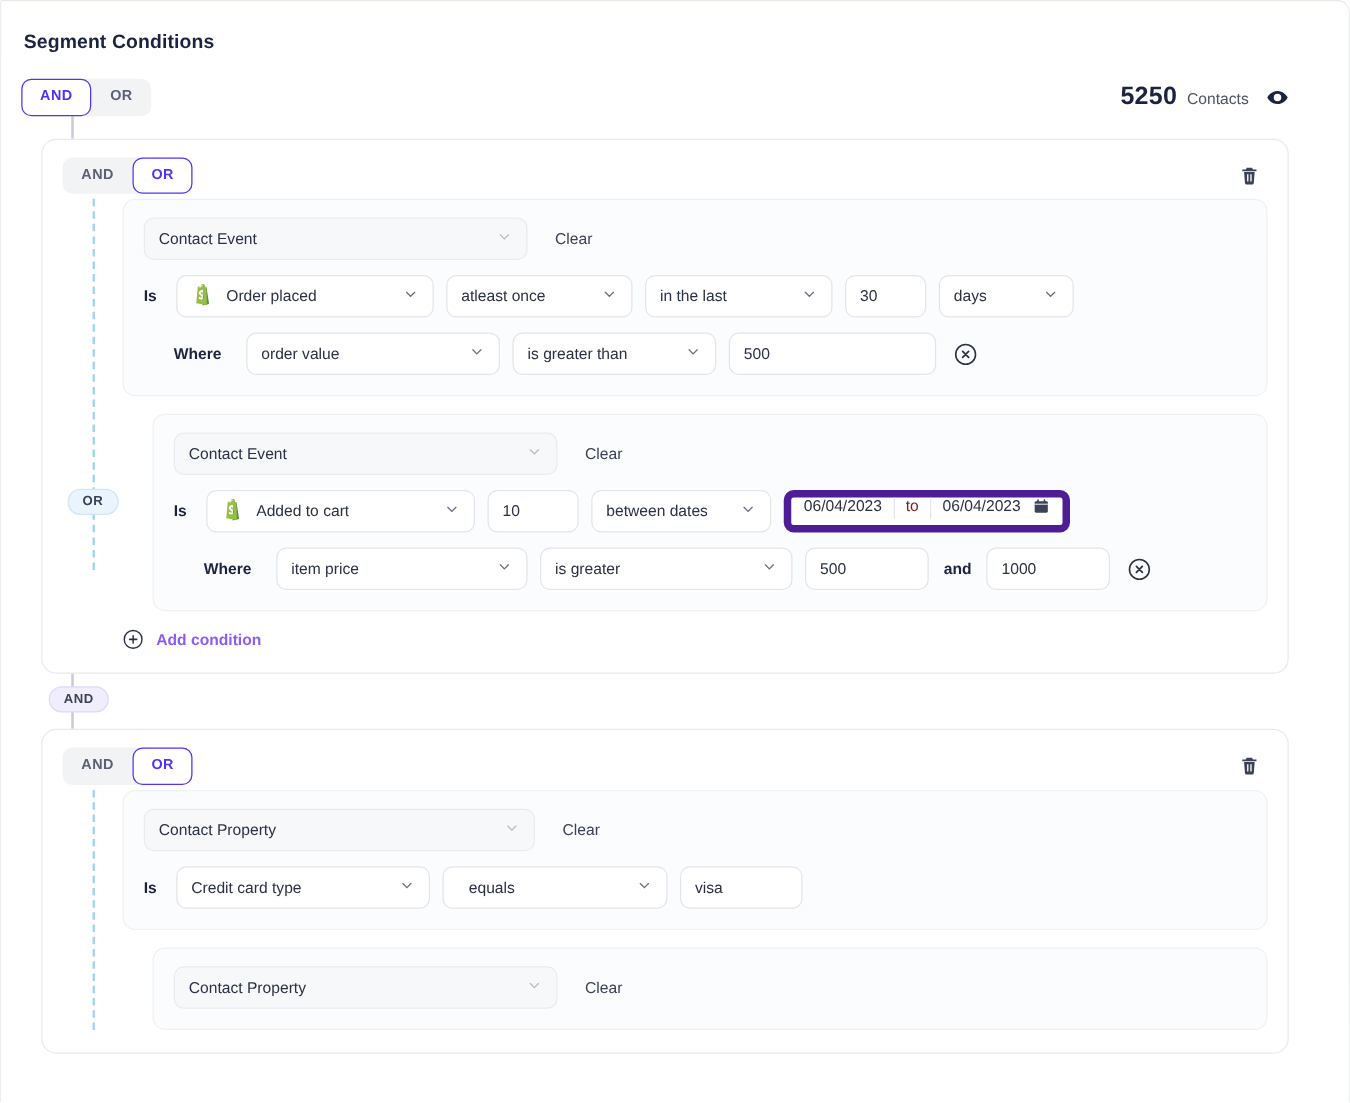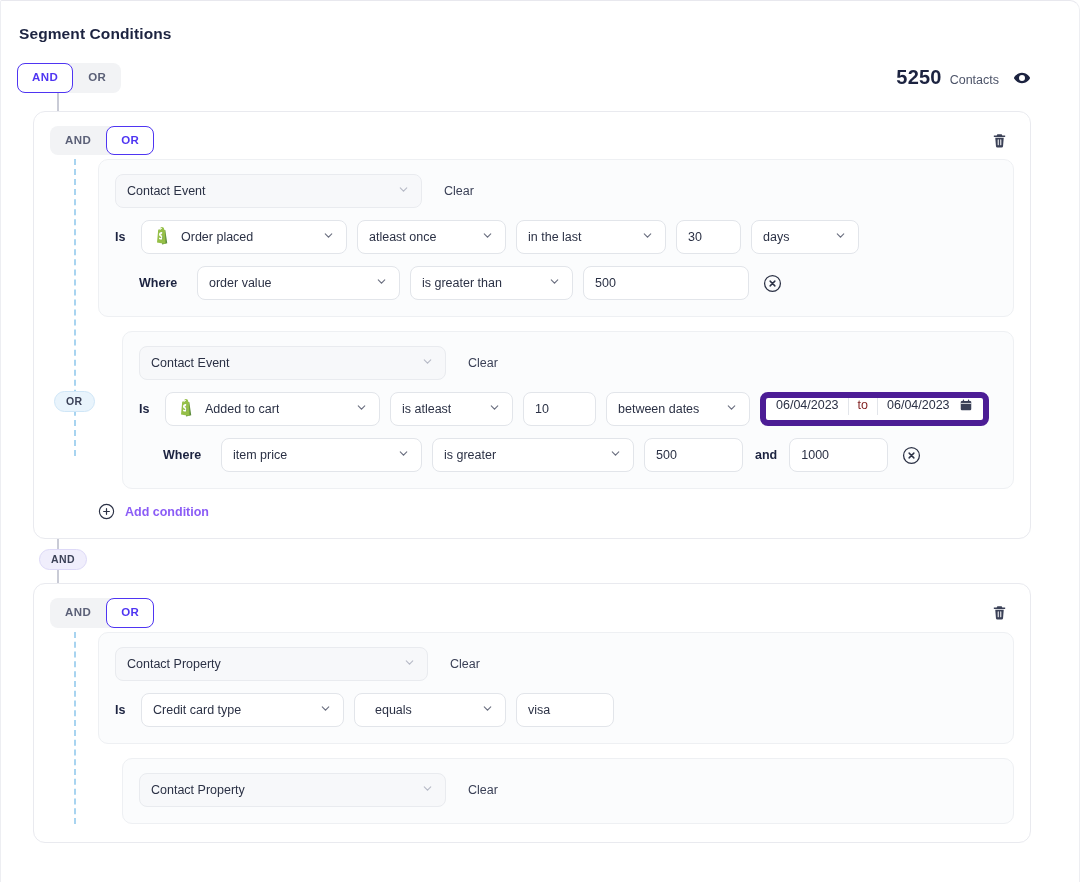--- a/index.html
+++ b/index.html
@@ -304,26 +304,20 @@
           <div class="sel" style="width:215px;">
             <span style="display:flex;align-items:center;gap:9px;overflow:hidden;">
               <span class="shopify">
                 <svg width="17" height="18" viewBox="0 0 24 26">
                     <path d="M17.2 4.3c-.1-.1-.3-.1-.4-.1l-1.6.1s-1.1-1-1.2-1.2c-.1-.1-.3-.1-.4-.1l-.8 22.2 7.5-1.7L17.5 4.6a.4.4 0 00-.3-.3z" fill="#5e8e3e"></path>
                     <path d="M16.8 4.3l-.8-.5c0-.1-.3-1.6-.6-2.4-.4-.8-1-1.2-1.7-1.2-.1 0-.2 0-.3.1C13 .1 12.6 0 12.2 0c-1.5 0-2.3 1.9-2.5 2.9l-1.8.6c-.6.2-.6.2-.7.7L5.5 22.4l12.3 2.2L17.2 4.6zm-4.1-1.6l-2 .6c.2-.8.6-1.6 1.1-2.1.2-.2.4-.3.7-.4.2.5.2 1.2.2 1.9zm-.5-2.1c.2 0 .4 0 .5.1-.2.1-.5.3-.7.6-.6.7-1.1 1.7-1.3 2.8l-1.6.5c.3-1.5 1.3-4 3.1-4zm.6 11.3l-.8-2.3c-.7.3-1.1.7-1.1 1.2 0 .6.5 1 1.3 1.4 1.1.5 2.1 1.3 2.1 2.8 0 1.9-1.2 3.1-2.9 3.1-2 0-3-1.2-3-1.2l.5-1.8s1.1.9 2 .9c.6 0 .9-.5.9-.8 0-.8-.6-1.2-1.4-1.6-1-.5-2-1.3-2-2.8 0-1.8 1.3-3.5 3.8-3.5 1.1 0 1.6.3 1.6.3l-.8 2.3h-.2z" fill="#95bf47"></path>
                   </svg>
               </span>
               <span class="txt">Added to cart</span>
             </span>
-            <span class="chev"><svg width="13" height="13" viewBox="0 0 24 24">
-                  <path d="M6 9l6 6 6-6" stroke="#3b4157" stroke-width="2" fill="none" stroke-linecap="round"></path>
-                </svg></span>
-          </div>
-          <div class="sel" style="width:123px;">
-            <span class="txt">is atleast</span>
             <span class="chev"><svg width="13" height="13" viewBox="0 0 24 24">
                   <path d="M6 9l6 6 6-6" stroke="#3b4157" stroke-width="2" fill="none" stroke-linecap="round"></path>
                 </svg></span>
           </div>
           <div class="inp" style="width:73px;">10</div>
           <div class="sel" style="width:144px;">
             <span class="txt">between dates</span>
             <span class="chev"><svg width="13" height="13" viewBox="0 0 24 24">
                   <path d="M6 9l6 6 6-6" stroke="#3b4157" stroke-width="2" fill="none" stroke-linecap="round"></path>
                 </svg></span>
@@ -416,21 +410,21 @@
           <span class="clear">Clear</span>
         </div>
         <div class="cond-row">
           <span class="lab" style="width:16px;">Is</span>
           <div class="sel" style="width:203px;">
             <span class="txt">Credit card type</span>
             <span class="chev"><svg width="13" height="13" viewBox="0 0 24 24">
                   <path d="M6 9l6 6 6-6" stroke="#3b4157" stroke-width="2" fill="none" stroke-linecap="round"></path>
                 </svg></span>
           </div>
-          <div class="sel" style="width:152px;padding-left:20px;">
+          <div class="sel" style="width:180px;padding-left:20px;">
             <span class="txt">equals</span>
             <span class="chev"><svg width="13" height="13" viewBox="0 0 24 24">
                   <path d="M6 9l6 6 6-6" stroke="#3b4157" stroke-width="2" fill="none" stroke-linecap="round"></path>
                 </svg></span>
           </div>
           <div class="inp" style="width:98px;">visa</div>
         </div>
       </div>
 
       <div class="cond indent" style="margin-bottom:0;">

